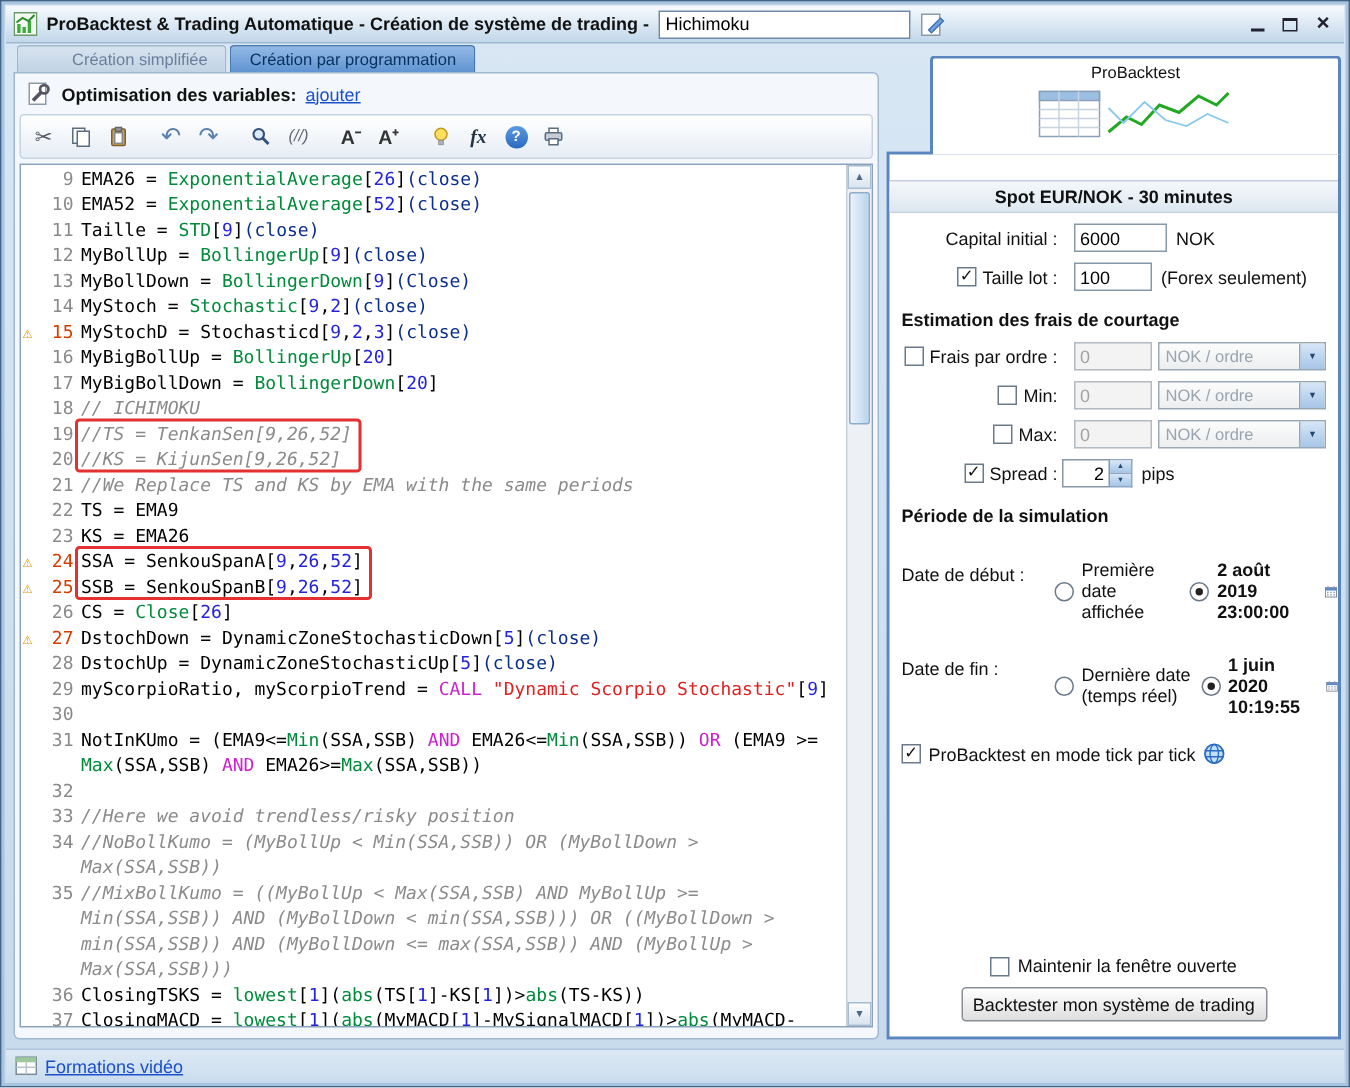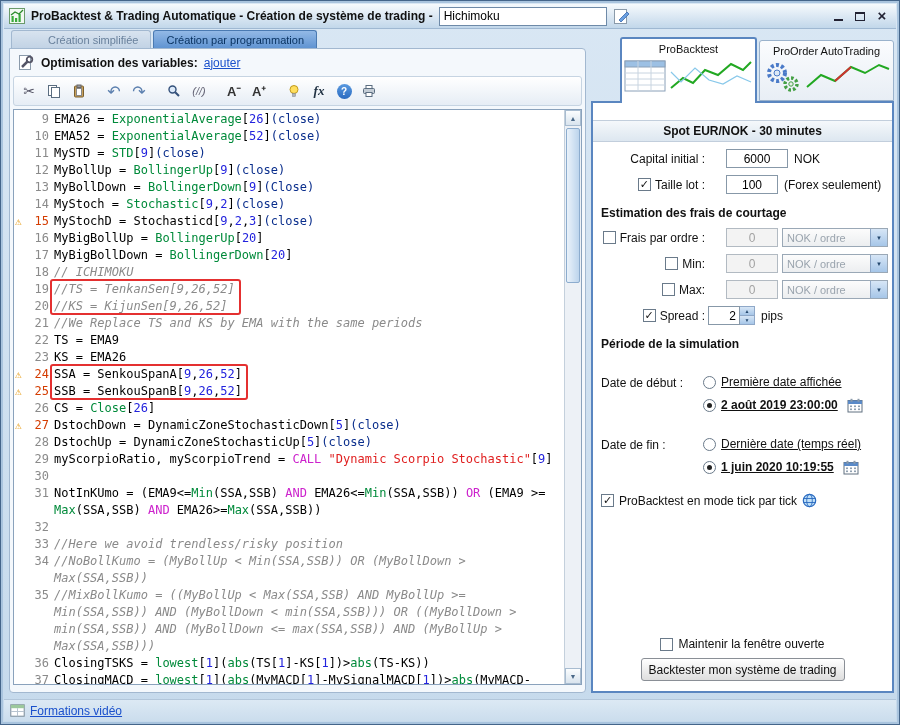--- a/index.html
+++ b/index.html
@@ -57,39 +57,39 @@
 
 .right-panel{position:absolute;left:590px;top:36px;width:303px;height:656px;}
 .rtabs{display:flex;height:64px;position:relative;z-index:3;padding-left:29px;}
 .rtab{flex:1;display:flex;flex-direction:column;align-items:center;padding-top:4px;gap:2px;font-size:11px;}
 .rtab.active{background:#fff;border:2px solid #5a86c0;border-bottom:none;border-radius:3px 3px 0 0;height:66px;}
 .rtab.idle{background:linear-gradient(#fbfcfe,#e8eef5);border:1px solid #9ab2cc;border-radius:3px 3px 0 0;margin-top:3px;margin-left:2px;height:61px;}
 .rcontent{position:absolute;top:64px;left:0;right:0;bottom:0;background:#fff;border:2px solid #5a86c0;display:flex;flex-direction:column;z-index:1;font-size:12px;}
 .instrument{margin-top:17px;height:22px;line-height:20px;text-align:center;font-weight:bold;background:linear-gradient(#f5f8fb,#dde7f0);border-top:1px solid #c2cedc;border-bottom:1px solid #c2cedc;}
 .brow{display:flex;align-items:center;margin-top:7px;padding-right:4px;}
 .lblcol{flex:0 0 112px;display:flex;align-items:center;justify-content:flex-end;gap:4px;text-align:right;}
-.field{height:19px;border:1px solid #8798a8;padding:0 3px;font:12px "Liberation Sans",sans-serif;margin-left:21px;text-align:center;}
+.field{height:19px;border:1px solid #8798a8;padding:0 3px;font:12px "Liberation Sans",sans-serif;margin-left:11px;}
 .field.on{background:#fff;color:#000;}
 .field.off{background:#f3f3f3;color:#a2a2a2;border-color:#b2bac2;}
 .unit,.note{margin-left:6px;}
 .sec-head{font-weight:bold;margin:12px 0 1px 8px;}
 .cb{width:13px;height:13px;background:#fff;border:1px solid #6a7a8a;display:inline-flex;align-items:center;justify-content:center;font-size:11px;color:#111;flex:0 0 13px;line-height:11px;}
 .rad{width:13px;height:13px;border-radius:50%;border:1px solid #6a7a8a;background:#fff;position:relative;flex:0 0 13px;}
 .rad.sel::after{content:"";position:absolute;inset:3px;border-radius:50%;background:#222;}
 .dd{width:112px;height:19px;margin-left:4px;border:1px solid #9aa8b6;background:linear-gradient(#fcfcfc,#eceef0);display:flex;align-items:center;overflow:hidden;}
 .dd-txt{flex:1;padding-left:4px;font-size:11px;color:#9aa4ae;white-space:nowrap;}
 .dd-arr{width:17px;align-self:stretch;background:linear-gradient(#d7e6f6,#a6c6e8);border-left:1px solid #8fa8c8;display:flex;align-items:center;justify-content:center;font-size:6px;color:#24486e;}
 .spin{display:flex;align-items:stretch;}
 .spin .field{width:32px;text-align:right;margin-left:3px;}
 .spinbtns{display:flex;flex-direction:column;width:15px;height:19px;border:1px solid #8fa8c8;border-left:none;}
 .spb{flex:1;display:flex;align-items:center;justify-content:center;font-size:5px;color:#24486e;background:linear-gradient(#d7e6f6,#a6c6e8);}
 .spb+.spb{border-top:1px solid #8fa8c8;}
 .datesec{display:flex;margin-top:21px;}
 .datelbl{flex:0 0 110px;padding:3px 0 0 8px;}
-.datecol{display:flex;flex-direction:column;gap:5px;text-decoration:underline;}
+.datecol{display:flex;flex-direction:row;gap:5px;}
 .radrow{display:flex;align-items:center;gap:5px;min-height:18px;}
 .tickrow{display:flex;align-items:center;gap:5px;margin:17px 0 0 8px;}
 .vspace{flex:1;}
 .keeprow{display:flex;align-items:center;gap:5px;justify-content:center;margin-bottom:7px;}
 .run-btn{display:block;margin:0 auto 10px;width:204px;height:23px;background:linear-gradient(#ffffff,#dedede);border:1px solid #8a8f96;border-radius:3px;font:12px "Liberation Sans",sans-serif;color:#111;}
 
 .footer{position:absolute;left:3px;right:3px;bottom:3px;height:22px;display:flex;align-items:center;gap:5px;padding:0 6px;border-top:1px solid #b2c6da;background:linear-gradient(#dce9f4,#cbdded);}
 .footer a{color:#1a50cc;}
 .cal{margin-left:4px;}
 </style>
@@ -208,21 +208,21 @@
               <span class="warn-ic"></span>
               <span class="lnum">10</span>
             </span>
             <span class="code-text"><span class="code-inner"><span class="sg-t">EMA52 = </span><span class="sg-f">ExponentialAverage</span><span class="sg-t">[</span><span class="sg-n">52</span><span class="sg-t">]</span><span class="sg-p">(close)</span></span></span>
           </div>
           <div class="code-row">
             <span class="gutter">
               <span class="warn-ic"></span>
               <span class="lnum">11</span>
             </span>
-            <span class="code-text"><span class="code-inner"><span class="sg-t">MySTD = </span><span class="sg-f">STD</span><span class="sg-t">[</span><span class="sg-n">9</span><span class="sg-t">]</span><span class="sg-p">(close)</span></span></span>
+            <span class="code-text"><span class="code-inner"><span class="sg-t">Taille = </span><span class="sg-f">STD</span><span class="sg-t">[</span><span class="sg-n">9</span><span class="sg-t">]</span><span class="sg-p">(close)</span></span></span>
           </div>
           <div class="code-row">
             <span class="gutter">
               <span class="warn-ic"></span>
               <span class="lnum">12</span>
             </span>
             <span class="code-text"><span class="code-inner"><span class="sg-t">MyBollUp = </span><span class="sg-f">BollingerUp</span><span class="sg-t">[</span><span class="sg-n">9</span><span class="sg-t">]</span><span class="sg-p">(close)</span></span></span>
           </div>
           <div class="code-row">
             <span class="gutter">
@@ -419,31 +419,20 @@
         <svg width="132" height="38" viewBox="0 0 132 38">
           <rect x="2" y="4" width="40" height="30" fill="#fff" stroke="#8aa0b8"></rect>
           <rect x="2" y="4" width="40" height="6" fill="#9cc0e4" stroke="#8aa0b8"></rect>
           <line x1="2" y1="16" x2="42" y2="16" stroke="#c8d4e0"></line>
             <line x1="2" y1="22" x2="42" y2="22" stroke="#c8d4e0"></line>
             <line x1="2" y1="28" x2="42" y2="28" stroke="#c8d4e0"></line>
           <line x1="15" y1="4" x2="15" y2="34" stroke="#c8d4e0"></line>
             <line x1="28" y1="4" x2="28" y2="34" stroke="#c8d4e0"></line>
           <polyline points="48,31 60,21 70,26 82,13 95,18 108,7 120,13 128,5" fill="none" stroke="#22a822" stroke-width="2"></polyline>
           <polyline points="48,15 58,25 72,11 86,23 100,27 114,19 128,25" fill="none" stroke="#88c8ea" stroke-width="1.2"></polyline>
-        </svg>
-      </div>
-      <div class="rtab idle">
-        <span>ProOrder AutoTrading</span>
-        <svg width="132" height="36" viewBox="0 0 132 36">
-          <circle cx="16" cy="14" r="8" fill="none" stroke="#4a7ac8" stroke-width="4" stroke-dasharray="3 2.2"></circle>
-          <circle cx="16" cy="14" r="3" fill="#dce8f6" stroke="#4a7ac8"></circle>
-          <circle cx="30" cy="25" r="6" fill="none" stroke="#44a044" stroke-width="3.4" stroke-dasharray="2.6 2"></circle>
-          <circle cx="30" cy="25" r="2.2" fill="#e4f2e4" stroke="#44a044"></circle>
-          <polyline points="46,28 60,16 74,22 90,8 104,14 118,6 128,10" fill="none" stroke="#22a822" stroke-width="2"></polyline>
-          <polyline points="74,22 90,8" fill="none" stroke="#d03030" stroke-width="2"></polyline>
         </svg>
       </div>
     </div>
     <div class="rcontent">
       <div class="instrument">Spot EUR/NOK - 30 minutes</div>
 
       <div class="brow">
         <div class="lblcol">
             <span>Capital initial :</span>
           </div>

